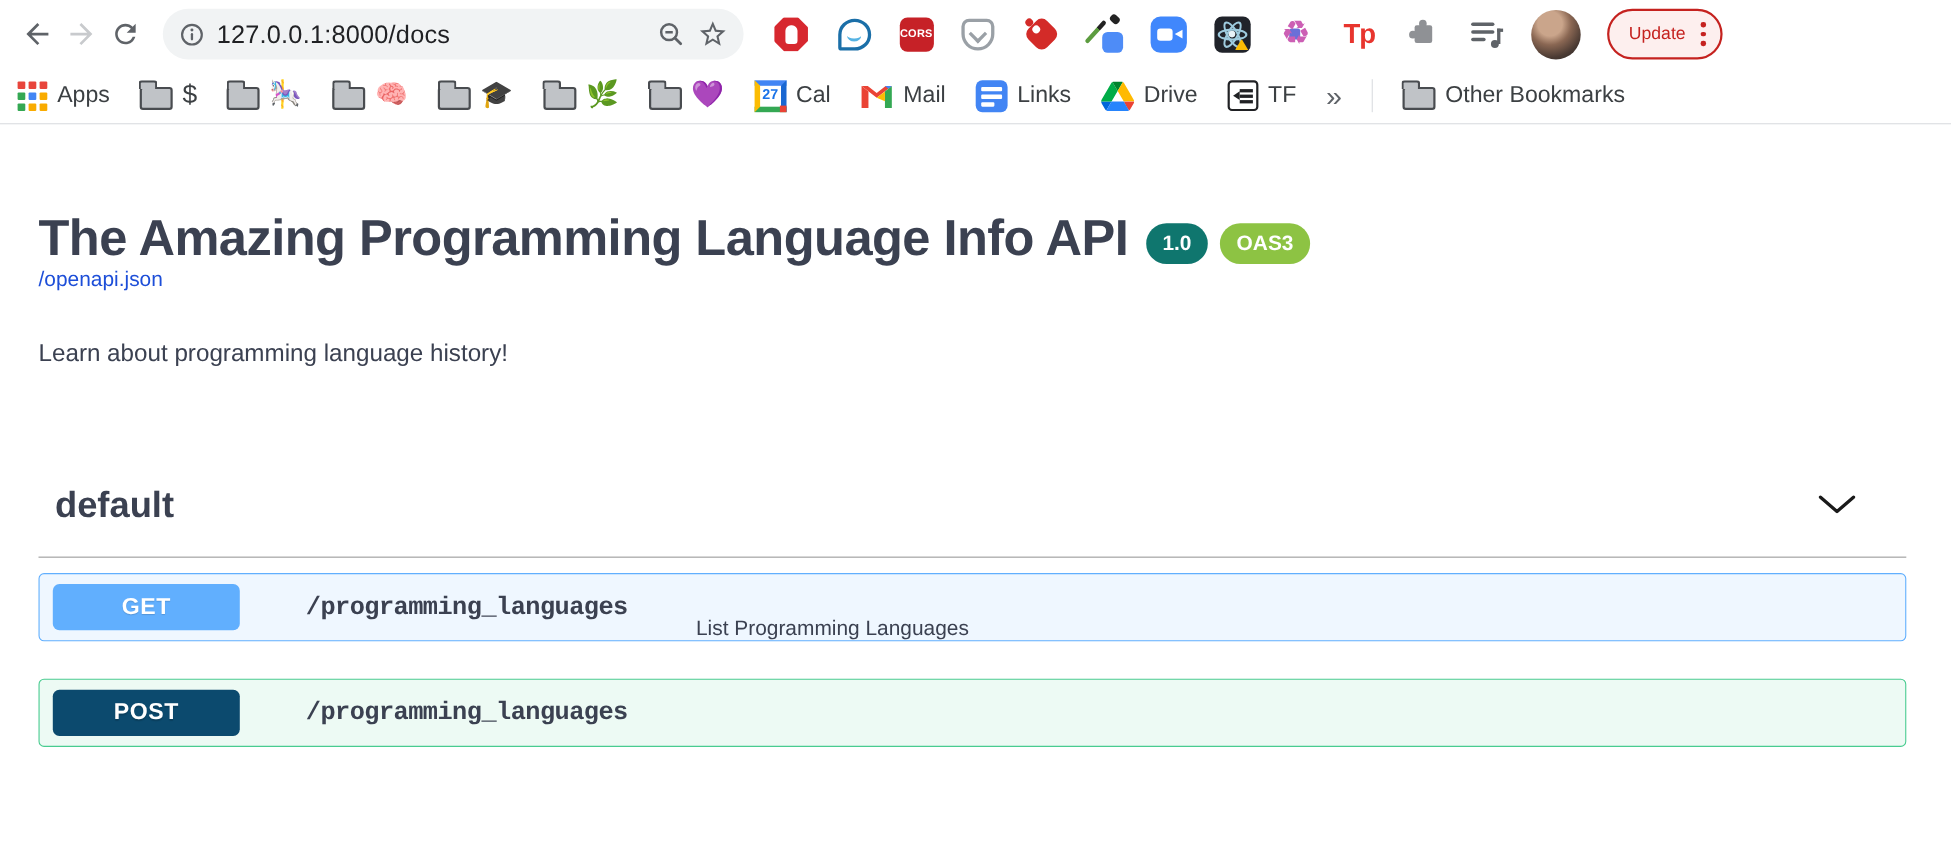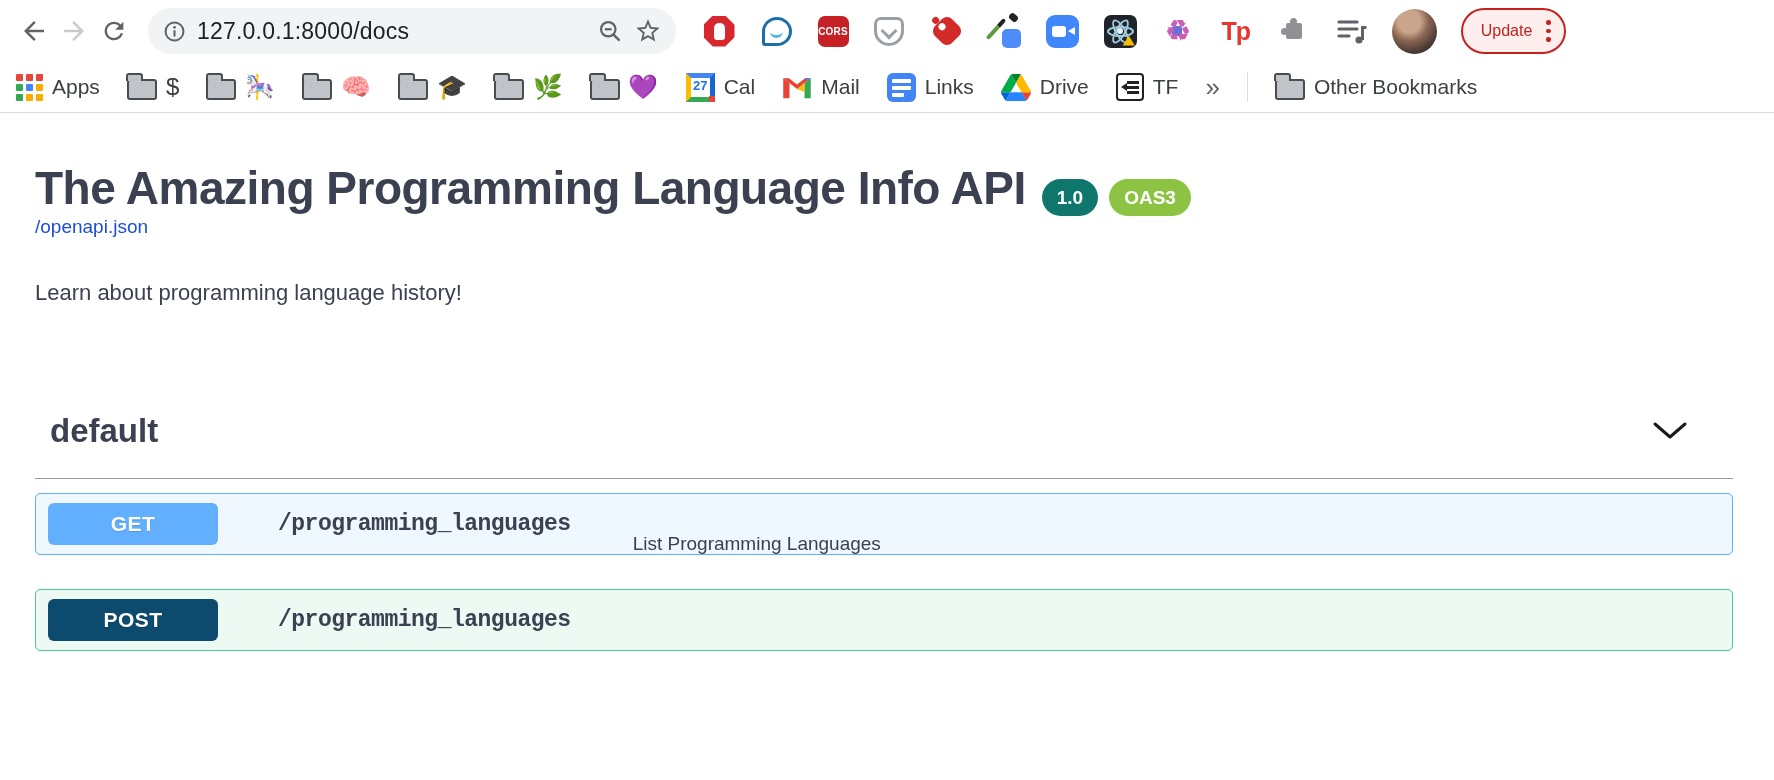--- a/index.html
+++ b/index.html
@@ -100,21 +100,21 @@
   .tf-sq i:nth-child(1){ top:6px; width:12px; }
   .tf-sq i:nth-child(2){ top:11px; width:12px; }
   .tf-sq i:nth-child(3){ top:16px; width:12px; }
   .tf-sq::after { content:""; position:absolute; left:3px; top:8px; border-right:6px solid #202124; border-top:4px solid transparent; border-bottom:4px solid transparent; }
 
   .bm-chevron { font-size:26px; color:#5f6368; }
   .bm-divider { width:1px; height:30px; background:#dadce0; }
 
   
   .content { padding:0 41px 0 35px; }
-  .title-row { margin-top:48px; display:flex; align-items:flex-end; }
+  .title-row { margin-top:76px; display:flex; align-items:flex-start; }
   .api-title { font-size:46px; font-weight:bold; color:#3b4151; letter-spacing:-.5px; line-height:1.2; }
   .badge { display:inline-flex; align-items:center; justify-content:center; height:37px; border-radius:40px;
     color:#fff; font-weight:bold; font-size:19px; padding:0 15px; margin-top:14px; }
   .badge.version { background:#0f766e; margin-left:16px; }
   .badge.oas { background:#8dc343; margin-left:11px; }
 
   .spec-link { display:inline-block; font-size:19px; color:#1d4ed8; text-decoration:none; }
   .api-desc { margin-top:42px; font-size:22px; color:#3b4151; }
 
   .section-header { margin-top:106px; display:flex; align-items:center; justify-content:space-between;

